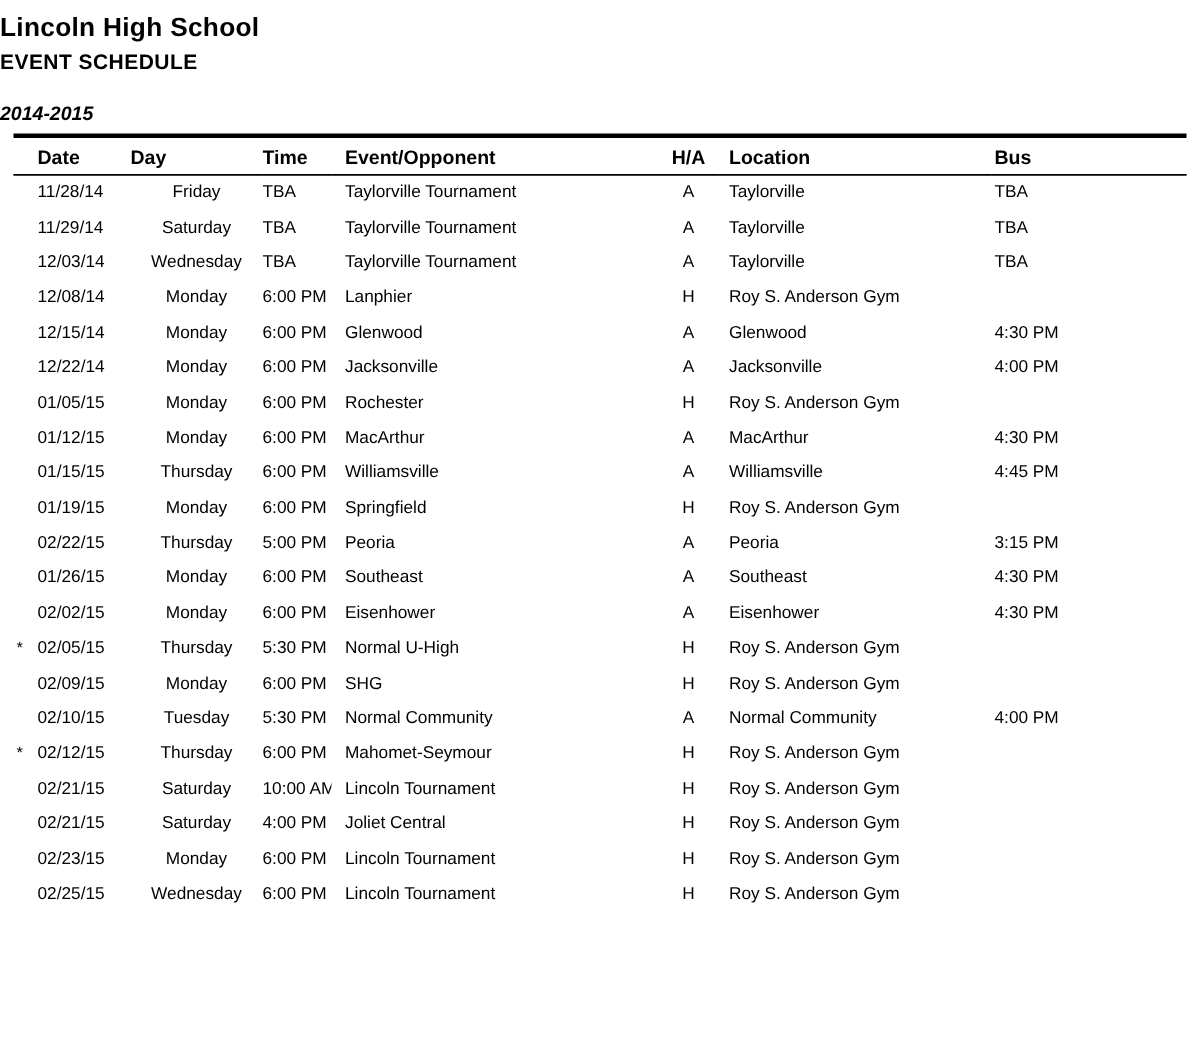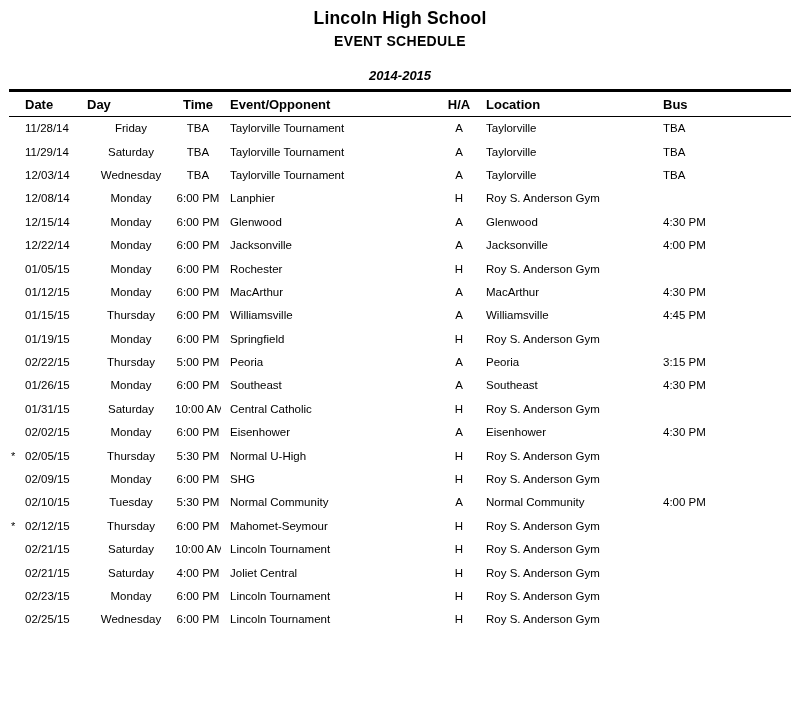--- a/index.html
+++ b/index.html
@@ -10,21 +10,21 @@
     font-family: "Liberation Sans", sans-serif;
     color: #000000;
   }
   .page {
     width: 800px;
     height: 705px;
     background: #ffffff;
     overflow: hidden;
   }
   .doc-header {
-    text-align: center;
+    text-align: left;
     padding-top: 8px;
   }
   .school-name {
     font-size: 17.5px;
     font-weight: bold;
     line-height: 21px;
     letter-spacing: 0.2px;
   }
   .doc-title {
     font-size: 14px;
@@ -70,21 +70,21 @@
     padding: 0;
     vertical-align: middle;
     white-space: nowrap;
     overflow: hidden;
   }
   
   .col-note     { text-align: left; padding-left: 2px; font-size: 11px; }
   .col-date     { text-align: left; }
   .col-day      { text-align: center; }
   th.col-day    { text-align: left; padding-left: 0; }
-  .col-time     { text-align: center; }
+  .col-time     { }
   .col-event    { text-align: left; padding-left: 9px; }
   .col-ha       { text-align: center; }
   .col-location { text-align: left; padding-left: 7px; }
   .col-bus      { text-align: left; padding-left: 2px; }
 </style>
 </head>
 <body>
 
 <div class="page">
 
@@ -235,30 +235,20 @@
           <td class="col-date">01/26/15</td>
           <td class="col-day">Monday</td>
           <td class="col-time">6:00 PM</td>
           <td class="col-event">Southeast</td>
           <td class="col-ha">A</td>
           <td class="col-location">Southeast</td>
           <td class="col-bus">4:30 PM</td>
         </tr>
         <tr>
           <td class="col-note"></td>
-          <td class="col-date">01/31/15</td>
-          <td class="col-day">Saturday</td>
-          <td class="col-time">10:00 AM</td>
-          <td class="col-event">Central Catholic</td>
-          <td class="col-ha">H</td>
-          <td class="col-location">Roy S. Anderson Gym</td>
-          <td class="col-bus"></td>
-        </tr>
-        <tr>
-          <td class="col-note"></td>
           <td class="col-date">02/02/15</td>
           <td class="col-day">Monday</td>
           <td class="col-time">6:00 PM</td>
           <td class="col-event">Eisenhower</td>
           <td class="col-ha">A</td>
           <td class="col-location">Eisenhower</td>
           <td class="col-bus">4:30 PM</td>
         </tr>
         <tr>
           <td class="col-note">*</td>

